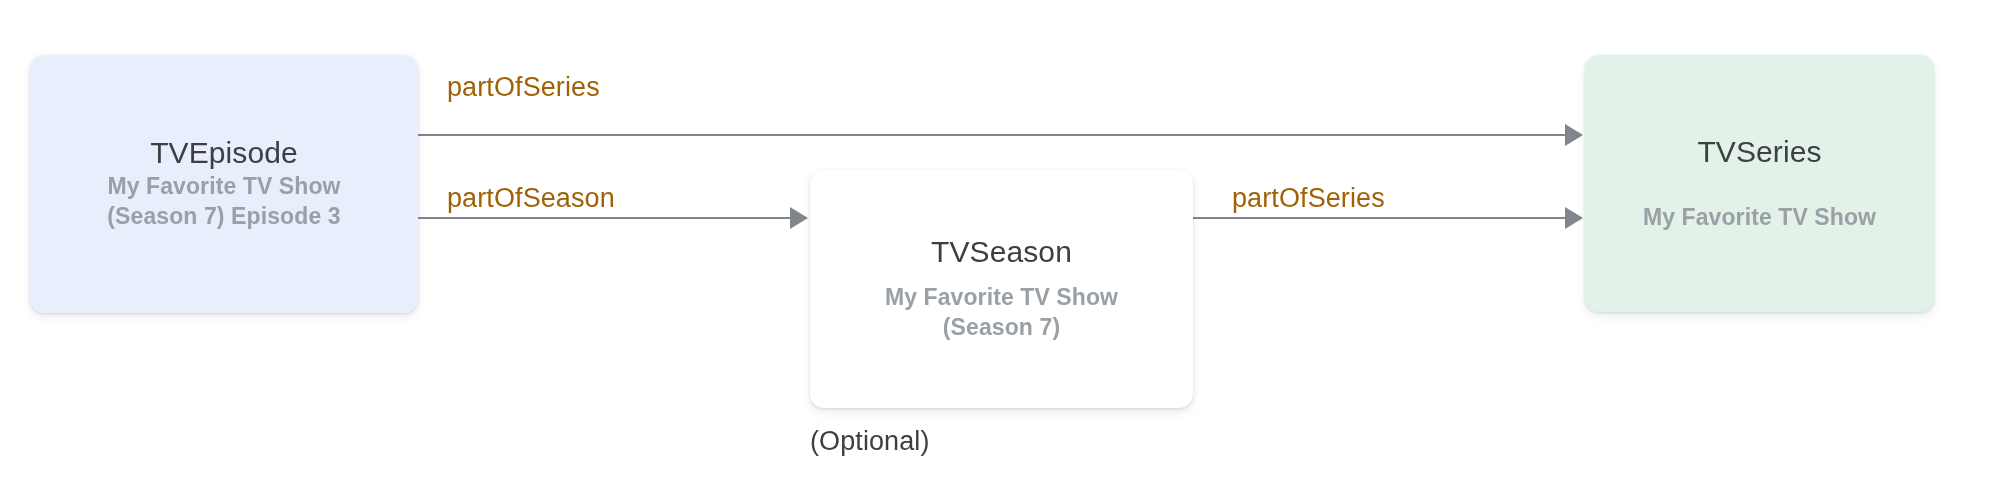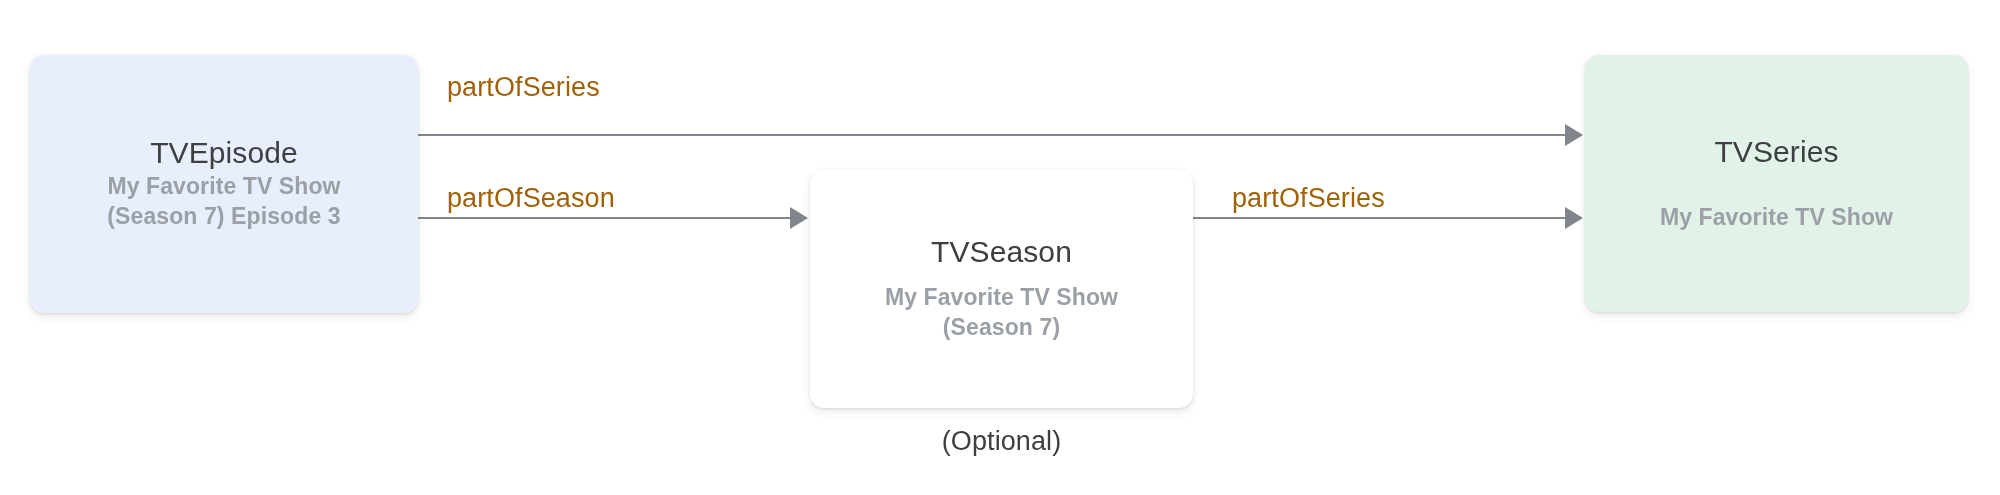--- a/index.html
+++ b/index.html
@@ -70,21 +70,21 @@
     width: 383px;
     height: 238px;
     background: #ffffff;
   }
   #node-season .node-title { margin-bottom: 12px; }
 
   
   #node-series {
     left: 1585px;
     top: 55px;
-    width: 383px;
+    width: 349px;
     height: 257px;
     background: #e3f2e8;
   }
   #node-series .node-title { margin-bottom: 32px; }
 
   
   .edge-line {
     position: absolute;
     height: 2px;
     background: #80868b;
@@ -119,21 +119,20 @@
   #edge1-label { left: 447px; top: 74px; }
   #edge2-label { left: 447px; top: 185px; }
   #edge3-label { left: 1232px; top: 185px; }
 
   
   #optional-note {
     position: absolute;
     left: 810px;
     top: 428px;
     width: 383px;
-    text-align: center;
     font-size: 27px;
     line-height: 1;
     color: #3c4043;
     letter-spacing: 0.1px;
   }
 </style>
 </head>
 <body>
 
 <div id="canvas">

